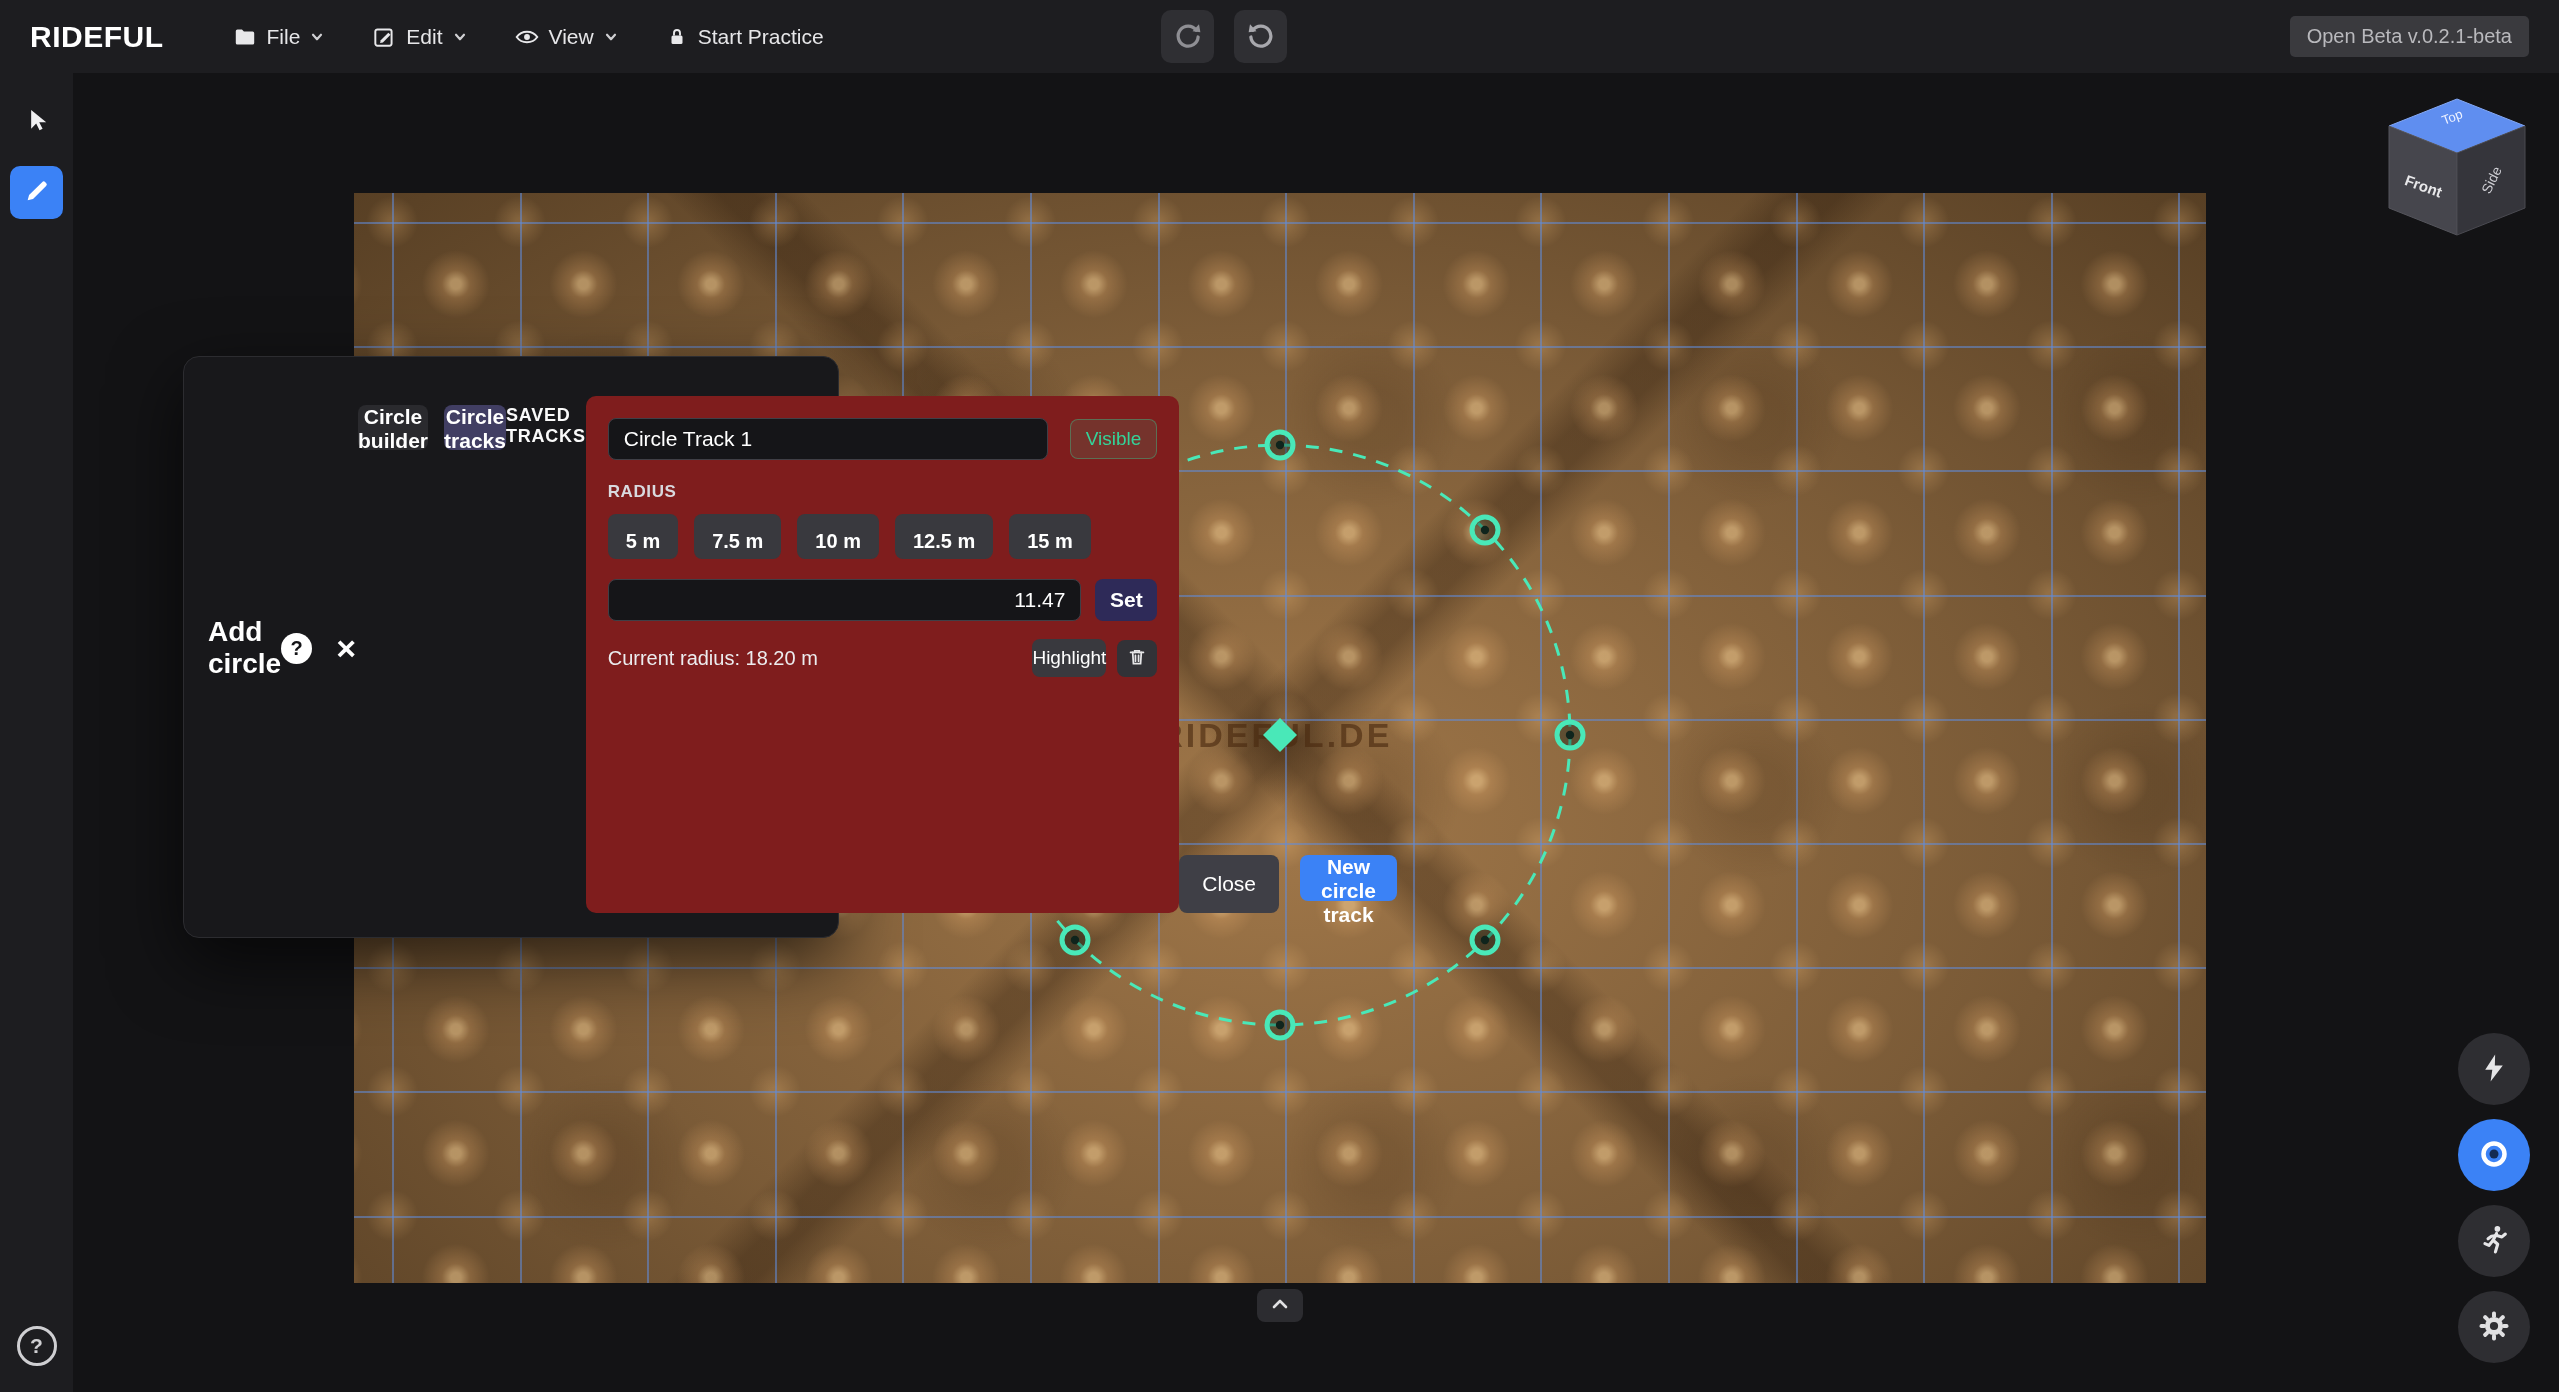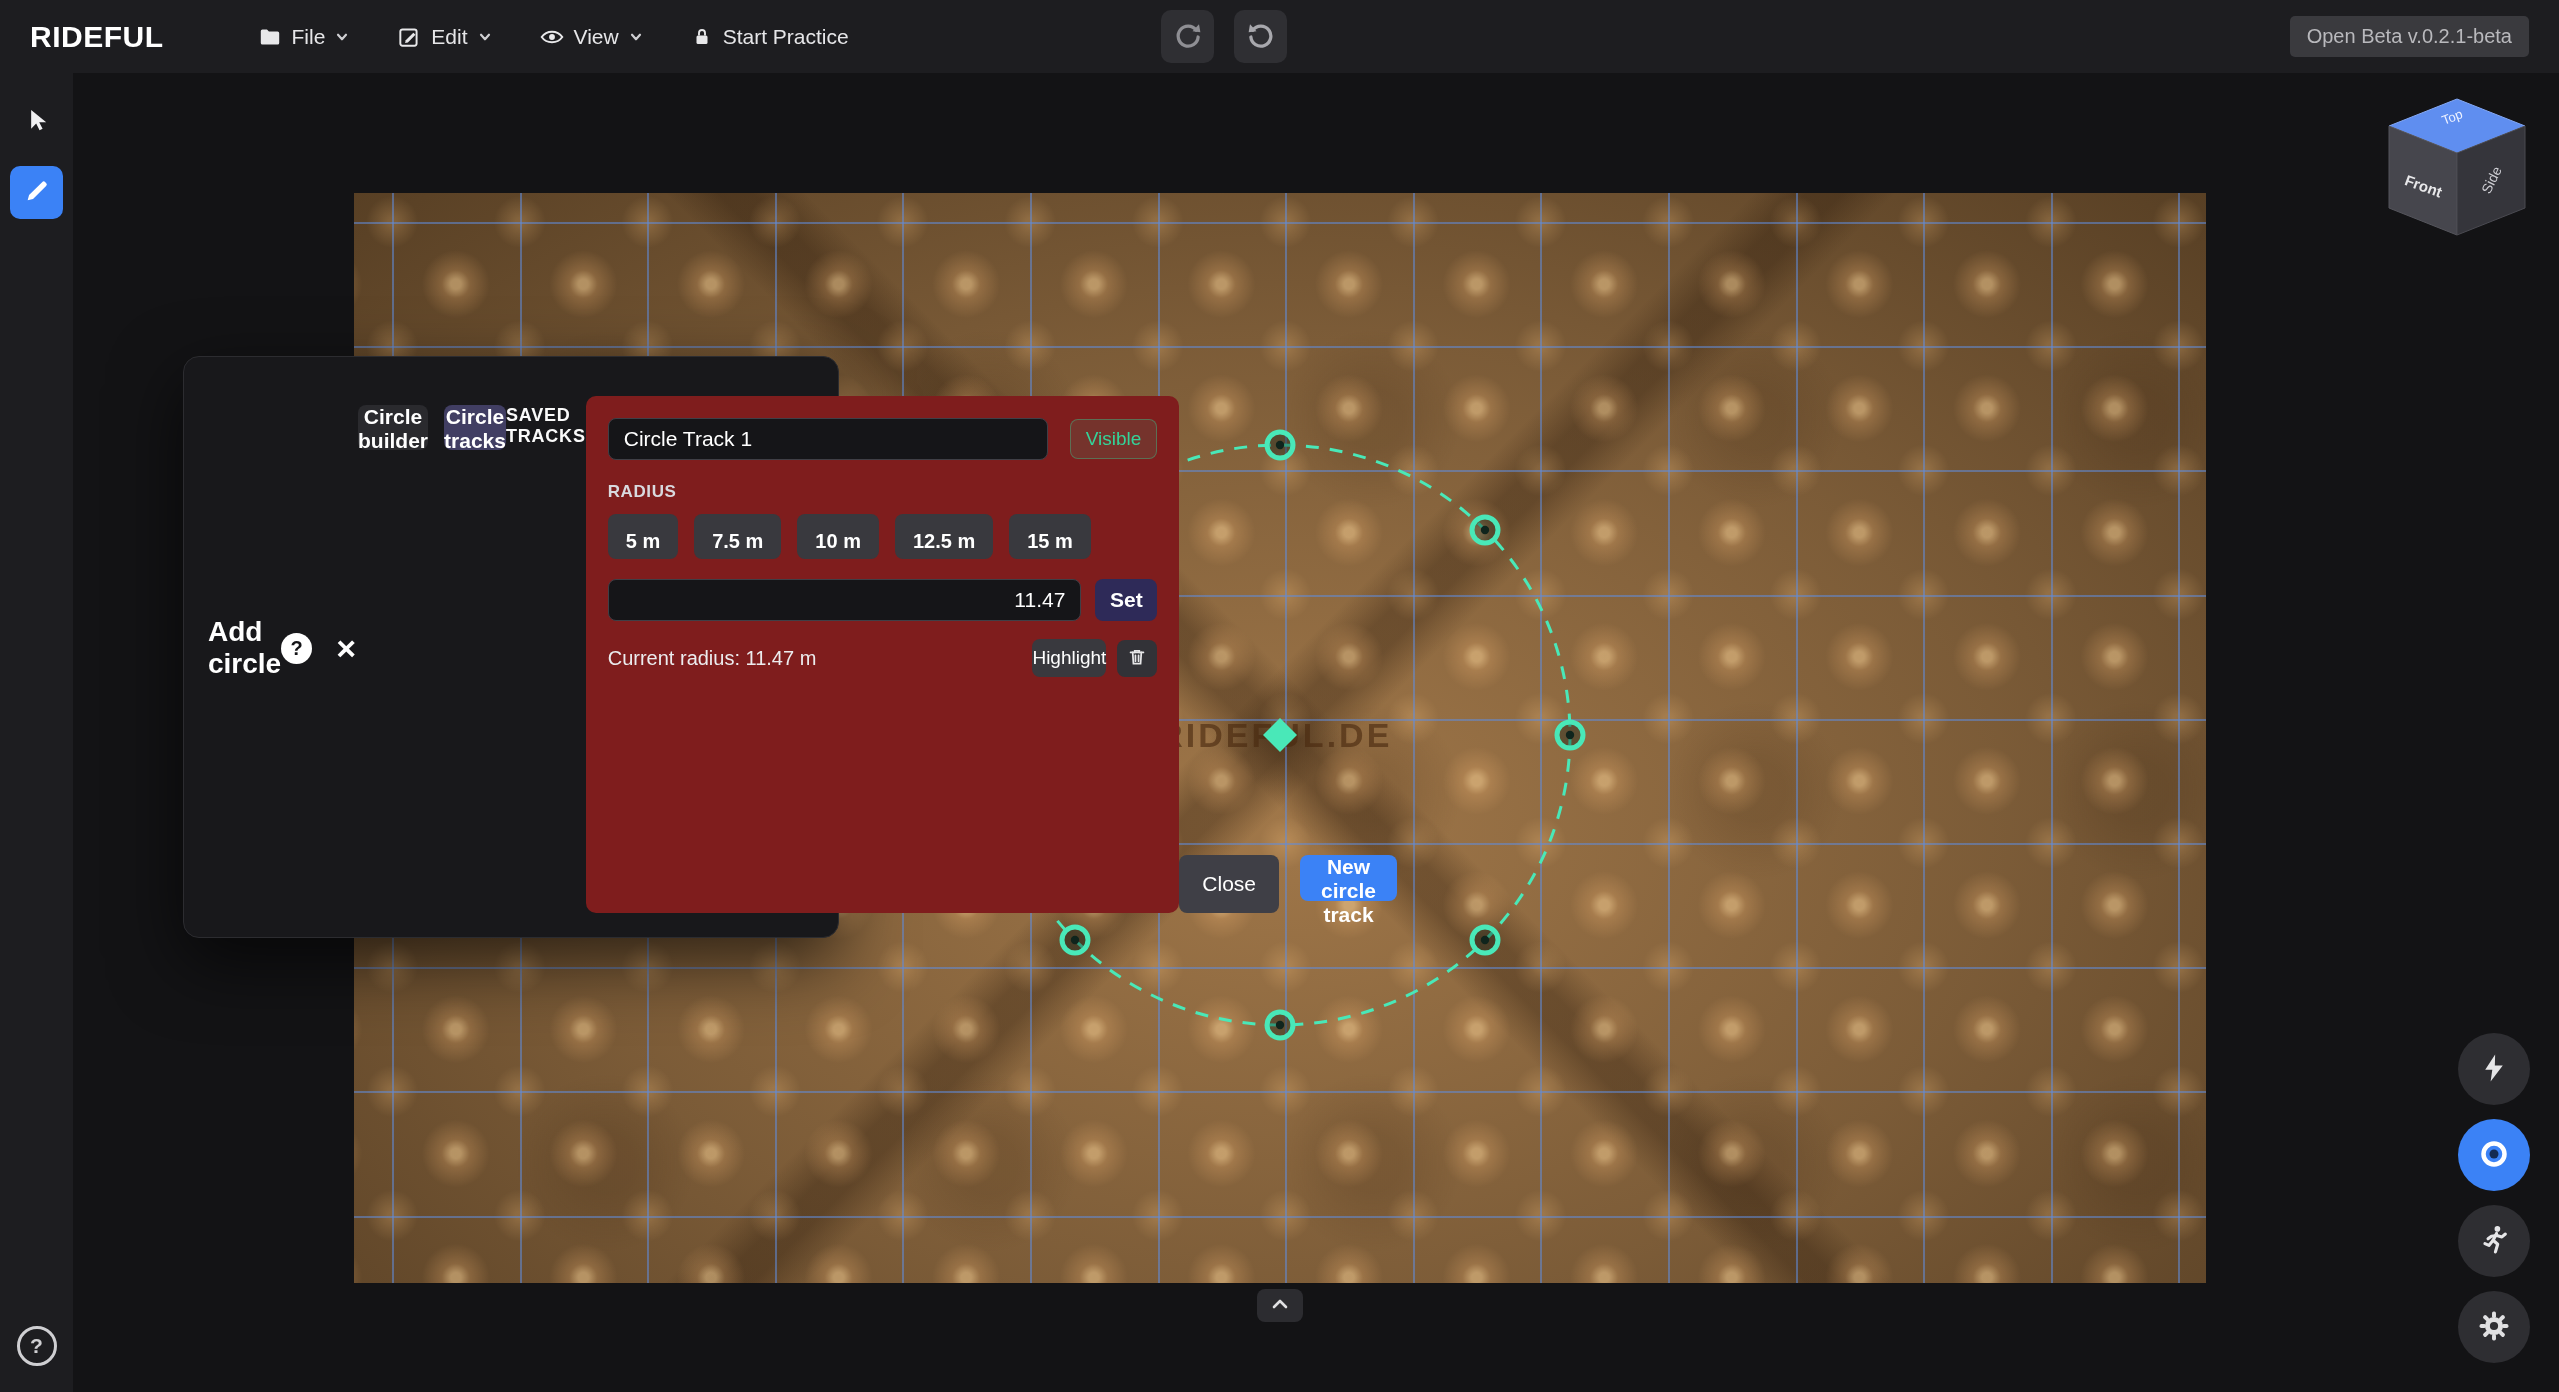--- a/index.html
+++ b/index.html
@@ -2,21 +2,21 @@
 <html><head>
 <meta charset="utf-8">
 <style>
   * { margin:0; padding:0; box-sizing:border-box; }
   html,body { width:2559px; height:1392px; overflow:hidden; background:#131315;
               font-family:"Liberation Sans", sans-serif; color:#e8e8ea; }
   .app { position:relative; width:2559px; height:1392px; overflow:hidden; }
 
   
   .topbar { position:absolute; left:0; top:0; right:0; height:73px; background:#1d1d20;
-            display:flex; align-items:center; padding:0 30px; z-index:60;gap:25px; }
+            display:flex; align-items:center; padding:0 30px; z-index:60; }
   .logo { font-size:30px; font-weight:800; letter-spacing:.5px; color:#ffffff; margin-right:52px; }
   .menus { display:flex; align-items:center; gap:14px; }
   .menu-item { display:flex; align-items:center; gap:9px; padding:10px 16px; border-radius:8px;
                font-size:21px; color:#e6e6e8; cursor:default; }
   .menu-item svg { display:block; }
   .history { position:absolute; left:1161px; top:10px; display:flex; gap:20px; }
   .hist-btn { width:53px; height:53px; border:none; border-radius:10px; background:#2f2f33;
               display:flex; align-items:center; justify-content:center; color:#8f8f94; }
   .hist-btn.lighter { color:#a8a8ad; }
   .beta-badge { position:absolute; right:30px; top:16px; background:#3a3a3e; color:#b9b9bd;
@@ -348,21 +348,21 @@
         <button class="preset-btn">12.5 m</button>
         <button class="preset-btn">15 m</button>
       </div>
 
       <div class="row set-row">
         <input class="text-input radius-input" type="text" value="11.47" style="">
         <button class="set-btn">Set</button>
       </div>
 
       <div class="row current-row">
-        <span class="current-radius">Current radius: 11.47 m</span>
+        <span class="current-radius">Current radius: 18.20 m</span>
         <button class="highlight-btn">Highlight</button>
         <button class="trash-btn">
           <span>
             <svg width="22" height="22" viewBox="0 0 24 24" fill="none" stroke="#e6e6e8" stroke-width="1.9" stroke-linecap="round">
                 <path d="M5 7h14"></path>
                 <path d="M9.5 7V5.2h5V7"></path>
                 <path d="M7.3 7l.8 12.3h7.8L16.7 7"></path>
                 <path d="M10.3 10.3v6.2M13.7 10.3v6.2"></path>
               </svg>
           </span>

